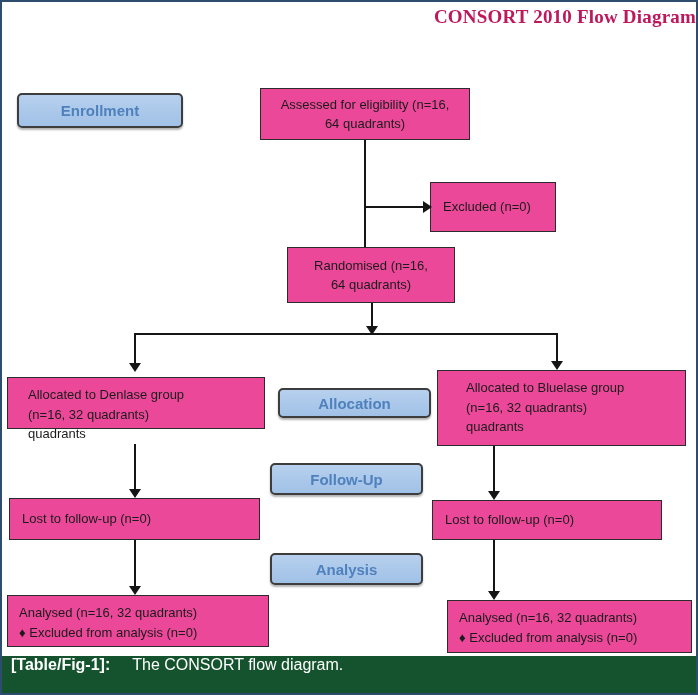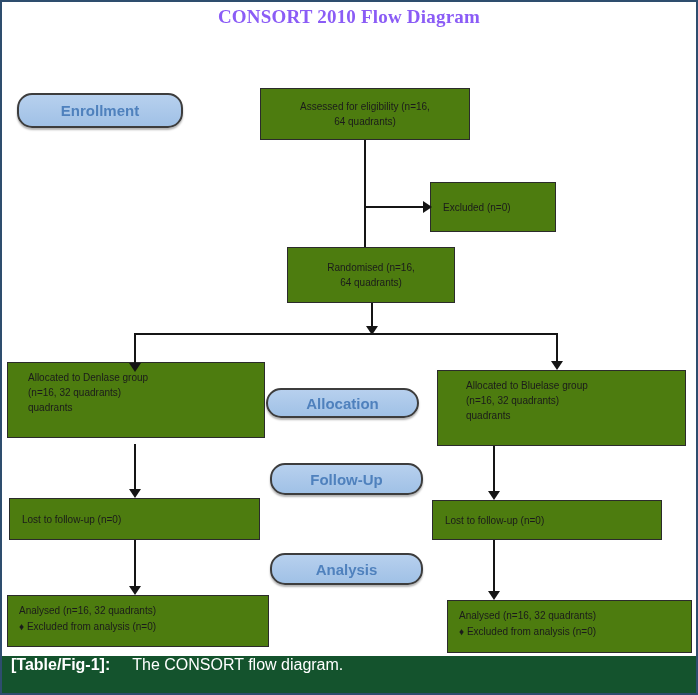--- a/index.html
+++ b/index.html
@@ -7,43 +7,43 @@
     position:relative;
     width:698px; height:695px;
     box-sizing:border-box;
     border:2px solid #2e4d6e;
     background:#ffffff;
     font-family:"Liberation Sans", sans-serif;
     overflow:hidden;
   }
   .title {
     position:absolute; top:4px; left:0; width:100%;
-    text-align:center;
+    text-align:right;
     font-family:"Liberation Serif", serif;
-    font-size:19px; font-weight:600; color:#8b5cf6;
+    font-size:19px; font-weight:600; color:#be185d;
     letter-spacing:0.2px;
   }
   .fbox {
     position:absolute;
     box-sizing:border-box;
     border:1.5px solid #2b2b2b;
-    background:#4d7c0f;
-    font-size:10px; color:#1b1b1b;
+    background:#ec4899;
+    font-size:13px; color:#1b1b1b;
     white-space:pre-line;
     line-height:1.5;
     display:flex;
   }
   .fbox.center { align-items:center; justify-content:center; text-align:center; }
   .fbox.leftal { align-items:center; justify-content:flex-start; text-align:left; padding-left:12px; padding-right:14px; }
   .fbox.lefttop { align-items:flex-start; justify-content:flex-start; text-align:left; padding:7px 6px 0 11px; }
   .pill {
     position:absolute;
     box-sizing:border-box;
     border:2px solid #3d3d3d;
-    border-radius:15px;
+    border-radius:5px;
     background:linear-gradient(#b7d0ee, #a0c1e6);
     box-shadow:0 2px 2px rgba(0,0,0,0.3);
     display:flex; align-items:center; justify-content:center;
     font-size:15px; font-weight:bold; color:#4f81bd;
   }
   .vline { position:absolute; width:2px; background:#151515; }
   .hline { position:absolute; height:2px; background:#151515; }
   .ah-down { position:absolute; width:0; height:0;
     border-left:6px solid transparent; border-right:6px solid transparent;
     border-top:9px solid #151515; }
@@ -61,33 +61,33 @@
   .caption .txt { margin-left:22px; font-weight:normal; }
 </style>
 </head>
 <body>
 
 <div class="frame">
 
   <div class="title">CONSORT 2010 Flow Diagram</div>
 
   <div class="pill" style="left:15px; top:91px; width:166px; height:35px;">Enrollment</div>
-  <div class="pill" style="left:264px; top:386px; width:153px; height:30px;">Allocation</div>
+  <div class="pill" style="left:276px; top:386px; width:153px; height:30px;">Allocation</div>
   <div class="pill" style="left:268px; top:551px; width:153px; height:32px;">Analysis</div>
   <div class="pill" style="left:268px; top:461px; width:153px; height:32px;">Follow-Up</div>
 
   <div class="fbox center" style="left:258px; top:86px; width:210px; height:52px;">Assessed for eligibility (n=16,
 64 quadrants)</div>
 
   <div class="fbox leftal" style="left:428px; top:180px; width:126px; height:50px;">Excluded (n=0)</div>
 
   <div class="fbox center" style="left:285px; top:245px; width:168px; height:56px;">Randomised (n=16,
 64 quadrants)</div>
 
-  <div class="fbox lefttop" style="left:5px; top:360px; width:258px; height:76px;padding-left:20px;">Allocated to Denlase group
+  <div class="fbox lefttop" style="left:5px; top:375px; width:258px; height:52px;padding-left:20px;">Allocated to Denlase group
 (n=16, 32 quadrants)
 quadrants</div>
 
   <div class="fbox lefttop" style="left:435px; top:368px; width:249px; height:76px;padding-left:28px;">Allocated to Bluelase group
 (n=16, 32 quadrants)
 quadrants</div>
 
   <div class="fbox leftal" style="left:7px; top:496px; width:251px; height:42px;">Lost to follow-up (n=0)</div>
 
   <div class="fbox leftal" style="left:430px; top:498px; width:230px; height:40px;">Lost to follow-up (n=0)</div>

